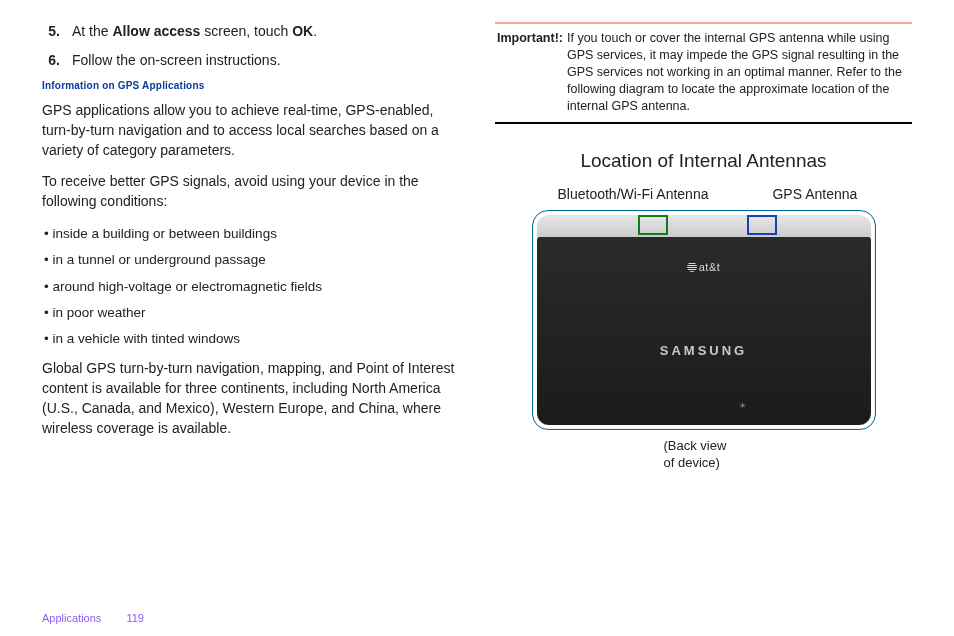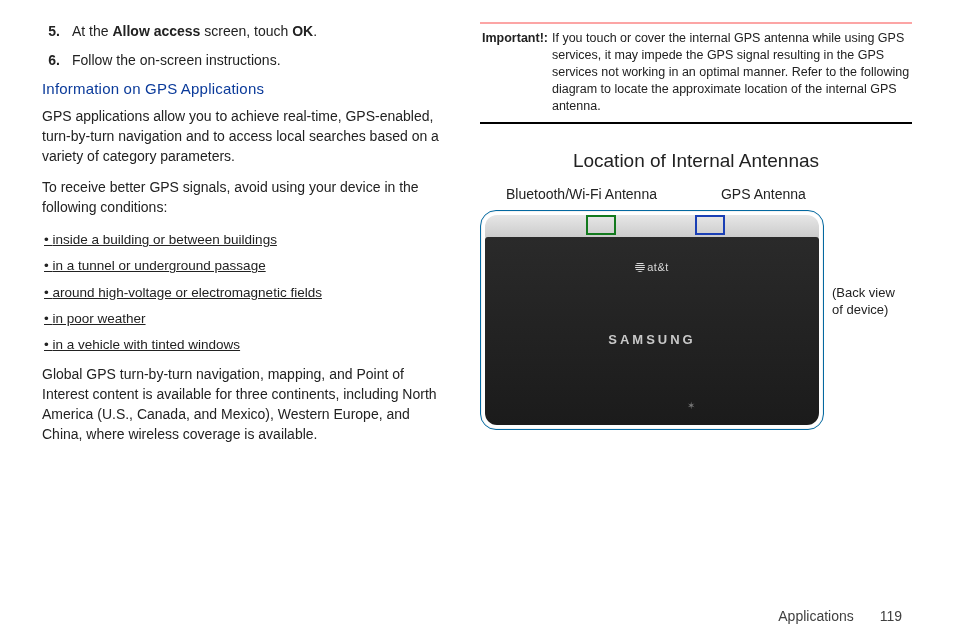--- a/index.html
+++ b/index.html
@@ -14,37 +14,37 @@
     display: flex;
     flex: 1;
     gap: 36px;
   }
   .left, .right { flex: 1; }
   .left { max-width: 430px; }
   .right { position: relative; }
   .step { display: flex; margin-bottom: 10px; font-size: 14px; line-height: 1.35; }
   .step .num { width: 30px; text-align: right; font-weight: bold; padding-right: 12px; flex-shrink: 0; }
   .step .body { flex: 1; }
-  .h3 { color: #0a3a9a; font-weight: normal; font-size: 15px; margin: 6px 0 10px 0; letter-spacing: 0.2px; }
+  .h3 { color: #0a3a9a; font-weight: bold; font-size: 10px; margin: 6px 0 10px 0; letter-spacing: 0.2px; }
   .para { font-size: 14px; line-height: 1.42; margin-bottom: 12px; }
-  .bul { font-size: 13.5px; line-height: 1.5; margin-bottom: 6px; padding-left: 2px; text-decoration: underline; }
+  .bul { font-size: 13.5px; line-height: 1.5; margin-bottom: 6px; padding-left: 2px; }
   .bul::before { content: "• "; }
   .bold { font-weight: bold; margin-top: 40px; }
   .important-box {
     border-top: 2px solid #fca5a5;
     border-bottom: 2px solid #000;
     padding: 6px 2px 8px 2px;
     font-size: 12.5px;
     line-height: 1.35;
     display: flex;
   }
   .important-box .lbl { font-weight: bold; white-space: nowrap; padding-right: 4px; }
   .diag-title { font-size: 19px; margin: 26px 0 2px 0; text-align: center; }
   .ant-labels { display: flex; justify-content: flex-start; gap: 64px; margin: 12px 0 4px 26px; font-size: 14px; }
-  .diagram-wrap { display: flex; align-items: center; gap: 8px; }
+  .diagram-wrap { display: flex; align-items: center; gap: 8px; flex-direction: column; }
   .diagram { flex: 1; position: relative; }
   .device {
     position: relative;
     margin: 8px auto 0 auto;
     width: 344px;
     height: 220px;
     background: #fff;
     border: 1px solid #0369a1;
     border-radius: 16px;
     overflow: hidden;
@@ -61,37 +61,37 @@
     border-radius: 3px 3px 12px 12px;
   }
   .att-logo {
     position: absolute; top: 50px; width: 100%; text-align: center;
     color: #d8d8d8; font-size: 11px; letter-spacing: 0.5px;
   }
   .att-logo .globe { display:inline-block; width:10px; height:10px; border-radius:50%;
     background: repeating-linear-gradient(0deg,#d8d8d8 0 1px, transparent 1px 2px);
     vertical-align: -1px; margin-right: 2px; }
   .samsung-logo {
-    position: absolute; top: 121px; width: 100%; text-align: center;
+    position: absolute; top: 132px; width: 100%; text-align: center;
     color: #c9c9c9; font-size: 13px; font-weight: bold; letter-spacing: 3px;
   }
   .stitch { position: absolute; left: 206px; bottom: 18px; color: #7a7a7a; font-size: 10px; }
   .callout {
     position: absolute; border: 2px solid; width: 30px; height: 20px; top: 4px;
   }
   .callout.green { left: 105px; border-color: #137a1e; }
   .callout.blue  { left: 214px; border-color: #1a3fb5; }
   .lead {
     position: absolute; width: 2px; top: -16px; height: 16px;
   }
   .lead.green { left: 119px; background: #137a1e; }
   .lead.blue  { left: 228px; background: #1a3fb5; }
   .sideview { font-size: 13px; line-height: 1.3; width: 80px; text-align: left; }
   .footer {
-    text-align: right; font-size: 14px; color: #404040; padding-right: 10px; padding-top: 6px;
+    text-align: left; font-size: 11px; color: #8b5cf6; padding-right: 10px; padding-top: 6px;
   }
   .footer .section { margin-right: 22px; }
 </style>
 </head>
 <body>
 
 <div class="page">
   <div class="cols">
 
     <div class="left">

